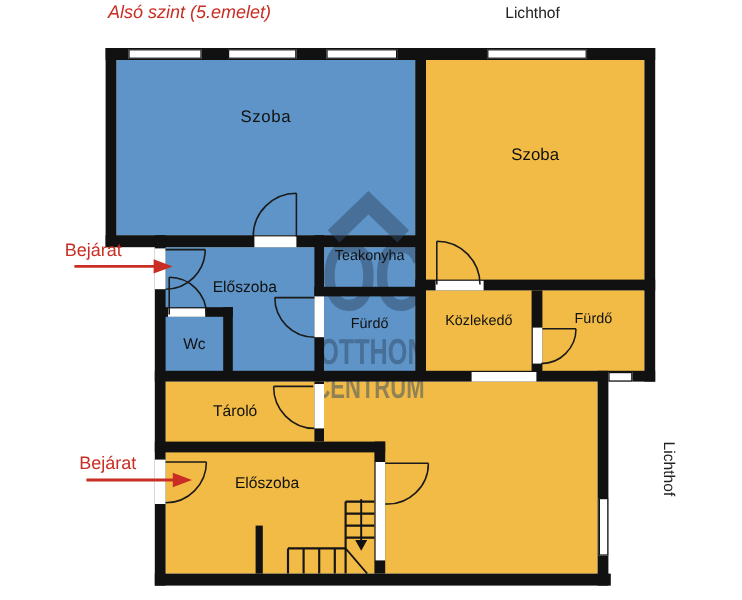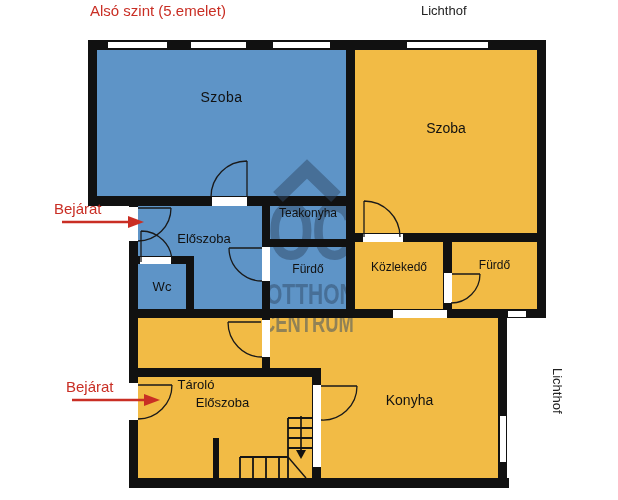--- a/index.html
+++ b/index.html
@@ -12,21 +12,21 @@
   html,body{margin:0;padding:0;background:#ffffff;}
   #canvas{position:relative;width:618px;height:500px;background:#fff;overflow:hidden;
           font-family:"Liberation Sans","DejaVu Sans",sans-serif;color:#111;}
   .room{position:absolute;}
   .blue{background:var(--apartment-blue);}
   .yellow{background:var(--apartment-yellow);}
   .wall{position:absolute;background:var(--wall);}
   .opening{position:absolute;background:#fff;}
   .window{position:absolute;background:#fff;border:1px solid #111;box-sizing:border-box;}
   .lbl{position:absolute;text-align:center;font-size:12px;line-height:1.15;color:#111;}
-  .title{position:absolute;left:90px;top:2px;font-size:15px;color:var(--accent-red);}
+  .title{position:absolute;left:90px;top:2px;font-size:15px;color:var(--accent-red);font-style:italic;}
   .lichthof-top{position:absolute;left:421px;top:3px;font-size:13px;color:#222;}
   .lichthof-right{position:absolute;left:550px;top:368px;font-size:13px;color:#222;
                   writing-mode:vertical-rl;}
   .bejarat{position:absolute;font-size:15px;color:var(--accent-red);}
   svg.overlay{position:absolute;left:0;top:0;pointer-events:none;}
   .door{stroke:#1a1a1a;stroke-width:1.3;fill:none;}
   .stair{stroke:#151515;stroke-width:1.8;fill:none;}
   .stair-thin{stroke:#151515;stroke-width:1.4;fill:none;}
   .arrow-red{stroke:var(--accent-red);stroke-width:2.4;fill:none;}
   .arrow-red-head{fill:var(--accent-red);stroke:none;}
@@ -127,20 +127,19 @@
   <div class="lbl" style="left:97px;top:85px;width:249px;font-size:15px;letter-spacing:0.5px;">
     <div style="font-size:14px;margin-top:4px;">Szoba</div>
   </div>
   <div class="lbl" style="left:355px;top:120px;width:182px;font-size:14px;">Szoba</div>
   <div class="lbl" style="left:270px;top:207px;width:76px;">Teakonyha</div>
   <div class="lbl" style="left:146px;top:232px;width:116px;font-size:13px;">Előszoba</div>
   <div class="lbl" style="left:138px;top:280px;width:48px;font-size:13px;">Wc</div>
   <div class="lbl" style="left:270px;top:263px;width:76px;">Fürdő</div>
   <div class="lbl" style="left:355px;top:261px;width:88px;">Közlekedő</div>
   <div class="lbl" style="left:452px;top:259px;width:85px;">Fürdő</div>
-  <div class="lbl" style="left:138px;top:336px;width:116px;font-size:13px;margin-top:42px;">Tároló</div>
+  <div class="lbl" style="left:138px;top:336px;width:116px;font-size:13px;">Tároló</div>
   <div class="lbl" style="left:140px;top:396px;width:165px;font-size:13px;">Előszoba</div>
-  <div class="lbl" style="left:321px;top:392px;width:177px;font-size:14px;">Konyha</div>
 
   <div class="bejarat" style="left:54px;top:200px;">Bejárat</div>
   <div class="bejarat" style="left:66px;top:378px;">Bejárat</div>
 
 </div>
 
 </body></html>

